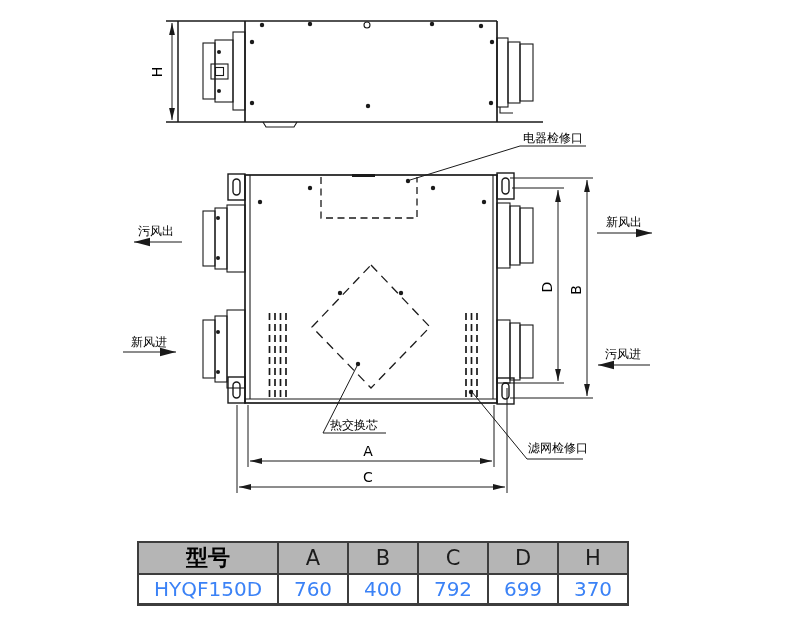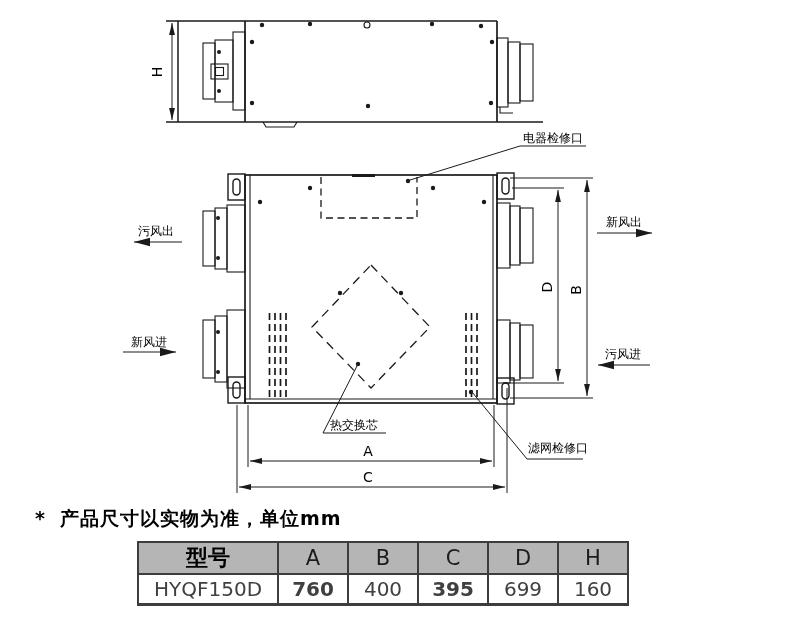--- a/index.html
+++ b/index.html
@@ -20,22 +20,22 @@
     position:absolute;left:137px;top:541px;width:490px;border-collapse:collapse;
     table-layout:fixed;border:2px solid #3d3d3d;border-bottom:3px solid #3d3d3d;
   }
   #spec-table th,#spec-table td{
     border:2px solid #3d3d3d;text-align:center;padding:0;overflow:hidden;
   }
   #spec-table thead tr{height:28px;background:#b5b5b5;}
   #spec-table tbody tr{height:30px;background:#ffffff;}
   #spec-table th{font-size:21px;font-weight:normal;color:#1c1c1c;}
   #spec-table th.model-col{font-weight:bold;font-size:22px;color:#000;}
-  #spec-table td{font-size:20px;color:#404040;}
-  #spec-table td.hv{font-weight:700;}
+  #spec-table td{font-size:20px;color:#3b82f6;}
+  #spec-table td.hv{font-weight:400;}
   col.c-model{width:140px;} col.c-num{width:70px;}
 </style>
 </head>
 <body>
 
 <div id="stage">
 
 <svg id="drawing" width="790" height="622" viewBox="0 0 790 622" fill="none" stroke="#1a1a1a" stroke-width="1.1">
   <defs>
     <marker id="ad" orient="auto-start-reverse" markerUnits="userSpaceOnUse" markerWidth="14" markerHeight="9" refX="13" refY="4.5" overflow="visible">
@@ -224,23 +224,20 @@
     </g>
     <g stroke-width="1">
       <line x1="237" y1="405" x2="237" y2="493"></line>
       <line x1="507" y1="388" x2="507" y2="493"></line>
       <line x1="239" y1="487" x2="505" y2="487" marker-start="url(#ad)" marker-end="url(#ad)"></line>
       <text class="dim" x="368" y="482" text-anchor="middle" stroke="none">C</text>
     </g>
   </g>
 </svg>
 
-<div id="footnote">
-  <span class="mark">*</span><span>产品尺寸以实物为准，单位mm</span>
-</div>
 
 <table id="spec-table">
   <colgroup>
     <col class="c-model">
         <col class="c-num">
         <col class="c-num">
     <col class="c-num">
         <col class="c-num">
         <col class="c-num">
   </colgroup>
@@ -252,20 +249,20 @@
       <th>C</th>
       <th>D</th>
       <th>H</th>
     </tr>
   </thead>
   <tbody>
     <tr>
       <td>HYQF150D</td>
       <td class="hv">760</td>
       <td>400</td>
-      <td class="hv">395</td>
+      <td class="hv">792</td>
       <td>699</td>
-      <td>160</td>
+      <td>370</td>
     </tr>
   </tbody>
 </table>
 
 </div>
 
 </body></html>

